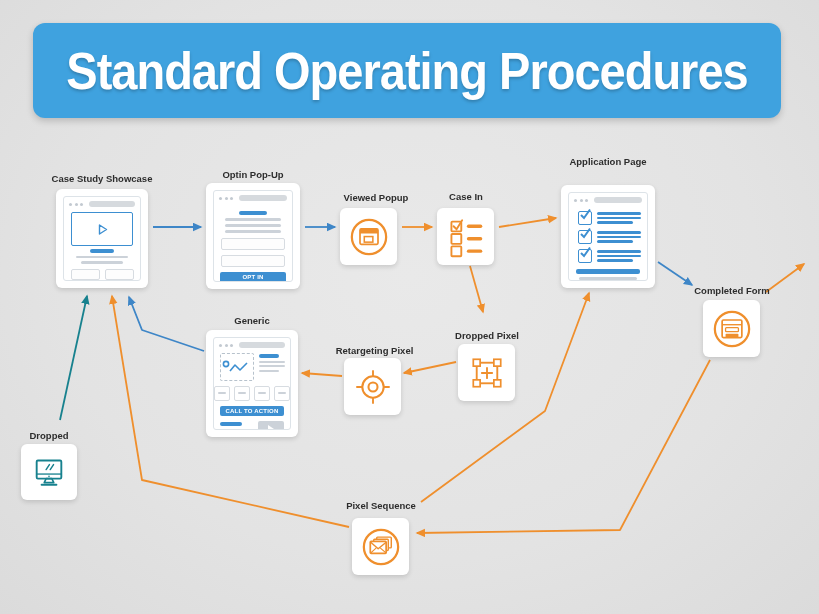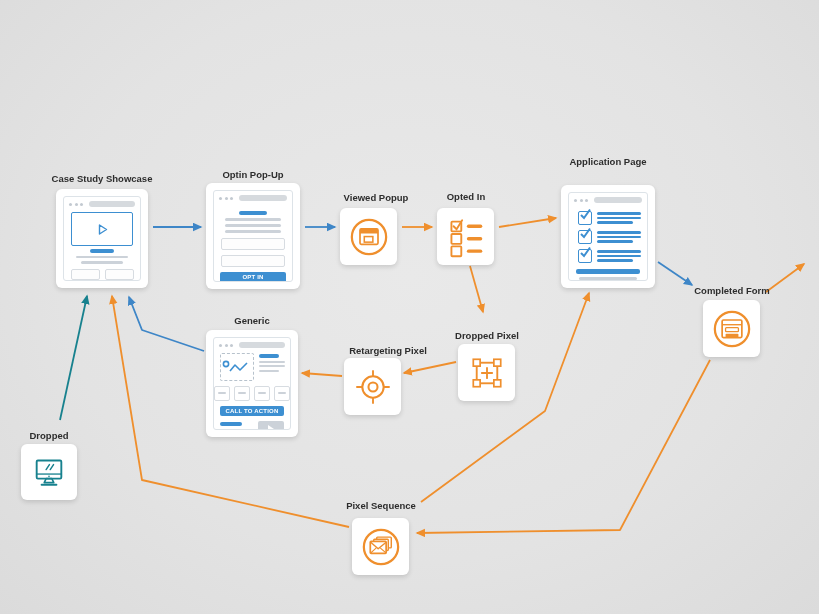--- a/index.html
+++ b/index.html
@@ -49,20 +49,23 @@
   .playbox{width:26px;height:16px;background:#ccd2d9;border-radius:2px;
            display:flex;align-items:center;justify-content:center;}
   .tri{width:0;height:0;border-left:6px solid #fff;border-top:4px solid transparent;border-bottom:4px solid transparent;}
   .flexrow{display:flex;align-items:flex-start;}
 </style>
 </head>
 <body>
 
 <div id="stage">
 
+  <div class="banner">
+    <h1>Standard Operating Procedures</h1>
+  </div>
 
   <svg id="arrows" viewBox="0 0 819 614">
     <defs>
       <marker id="m-orange" markerUnits="userSpaceOnUse" markerWidth="10" markerHeight="9" refX="8" refY="4.25" orient="auto">
         <path d="M0,0 L9.5,4.25 L0,8.5 Z" style="fill:var(--orange)"></path>
       </marker>
       <marker id="m-blue" markerUnits="userSpaceOnUse" markerWidth="10" markerHeight="9" refX="8" refY="4.25" orient="auto">
         <path d="M0,0 L9.5,4.25 L0,8.5 Z" style="fill:var(--blue)"></path>
       </marker>
       <marker id="m-teal" markerUnits="userSpaceOnUse" markerWidth="10" markerHeight="9" refX="8" refY="4.25" orient="auto">
@@ -81,25 +84,25 @@
       <polyline points="349,527 142,480 112,296" class="arrow" style="stroke:var(--orange)" marker-end="url(#m-orange)"></polyline>
       <polyline points="421,502 545,411 589,293" class="arrow" style="stroke:var(--orange)" marker-end="url(#m-orange)"></polyline>
       <polyline points="710,360 620,530 417,533" class="arrow" style="stroke:var(--orange)" marker-end="url(#m-orange)"></polyline>
       <polyline points="658,262 692,285" class="arrow" style="stroke:var(--blue)" marker-end="url(#m-blue)"></polyline>
       <polyline points="766,292 804,264" class="arrow" style="stroke:var(--orange)" marker-end="url(#m-orange)"></polyline>
     </svg>
 
   <div class="nlabel" style="left:102px;top:173px;">Case Study Showcase</div>
   <div class="nlabel" style="left:253px;top:169px;">Optin Pop-Up</div>
   <div class="nlabel" style="left:376px;top:192px;">Viewed Popup</div>
-  <div class="nlabel" style="left:466px;top:191px;">Opted In</div>
+  <div class="nlabel" style="left:466px;top:191px;">Case In</div>
   <div class="nlabel" style="left:608px;top:156px;">Application Page</div>
   <div class="nlabel" style="left:732px;top:285px;">Completed Form</div>
   <div class="nlabel" style="left:252px;top:315px;">Generic</div>
-  <div class="nlabel" style="left:388px;top:345px;">Retargeting Pixel</div>
+  <div class="nlabel" style="left:356px;top:345px;padding-left:37px;">Retargeting Pixel</div>
   <div class="nlabel" style="left:487px;top:330px;">Dropped Pixel</div>
   <div class="nlabel" style="left:49px;top:430px;">Dropped</div>
   <div class="nlabel" style="left:381px;top:500px;">Pixel Sequence</div>
 
   <div class="card" style="left:56px;top:189px;width:92px;height:99px;">
     <div class="browser">
       <div class="chrome">
         <span class="dot"></span>
           <span class="dot"></span>
           <span class="dot"></span>

